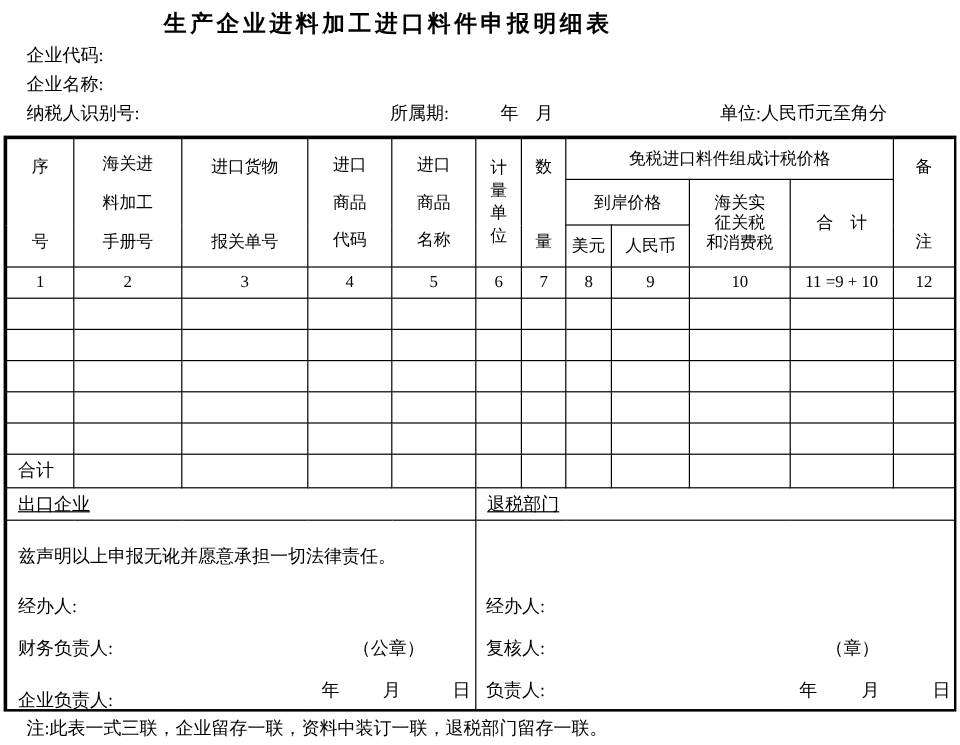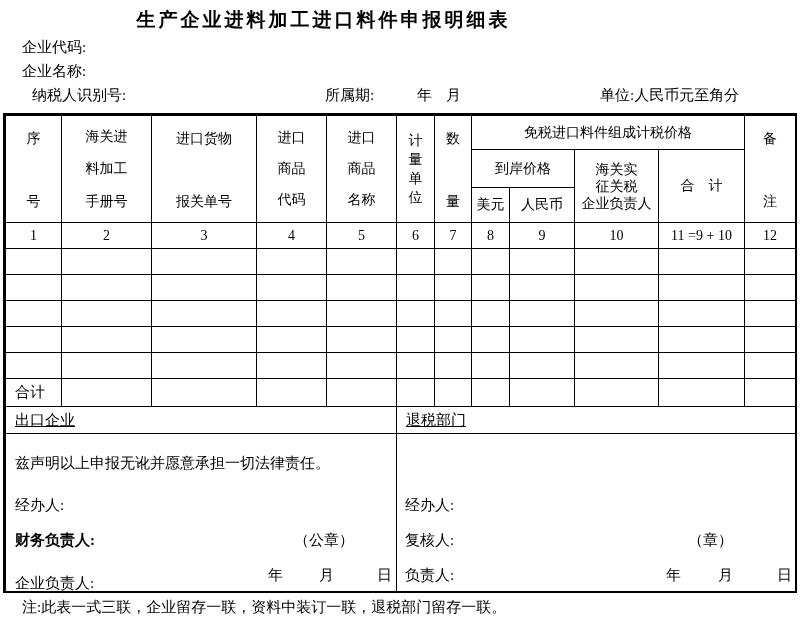--- a/index.html
+++ b/index.html
@@ -36,21 +36,21 @@
   .totrow td{font-size:15px;}
   .note{font-size:15px;white-space:nowrap;}
 </style>
 </head>
 <body>
 
 <div class="abs title">生产企业进料加工进口料件申报明细表</div>
 
 <div class="abs meta" style="left:22px;top:39px;">企业代码:</div>
 <div class="abs meta" style="left:22px;top:63px;">企业名称:</div>
-<div class="abs meta" style="left:22px;top:87px;margin-left:10px;">纳税人识别号:</div>
+<div class="abs meta" style="left:22px;top:87px;">纳税人识别号:</div>
 <div class="abs meta" style="left:325px;top:87px;">所属期:</div>
 <div class="abs meta" style="left:417px;top:87px;">年</div>
 <div class="abs meta" style="left:446px;top:87px;">月</div>
 <div class="abs meta" style="left:600px;top:87px;">单位:人民币元至角分</div>
 
 <div class="abs form">
 <table>
   <colgroup>
     <col style="width:56px">
         <col style="width:90px">
@@ -121,21 +121,21 @@
               <span>注</span>
             </div>
     </td>
   </tr>
   <tr class="rB">
     <td colspan="2">到岸价格</td>
     <td rowspan="2">
       <div class="h2">
               <span>海关实</span>
               <span>征关税</span>
-              <span>企业负责人</span>
+              <span>和消费税</span>
             </div>
     </td>
     <td rowspan="2">合　计</td>
   </tr>
   <tr class="rC">
     <td>美元</td>
     <td>人民币</td>
   </tr>
   <tr class="rn">
     <td>1</td>
@@ -236,21 +236,21 @@
           <td></td>
   </tr>
   <tr class="rs">
     <td colspan="5" class="left-cell">出口企业</td>
     <td colspan="7" class="left-cell">退税部门</td>
   </tr>
   <tr class="rd">
     <td colspan="5" class="decl-cell">
       <span class="decl-item" style="left:9px;top:20px;">兹声明以上申报无讹并愿意承担一切法律责任。</span>
       <span class="decl-item" style="left:9px;top:62px;">经办人:</span>
-      <span class="decl-item" style="left:9px;top:97px;font-weight:bold;">财务负责人:</span>
+      <span class="decl-item" style="left:9px;top:97px;">财务负责人:</span>
       <span class="decl-item" style="left:288px;top:97px;">（公章）</span>
       <span class="decl-item" style="left:9px;top:140px;">企业负责人:</span>
       <span class="decl-item" style="left:262px;top:132px;">年</span>
       <span class="decl-item" style="left:313px;top:132px;">月</span>
       <span class="decl-item" style="left:371px;top:132px;">日</span>
     </td>
     <td colspan="7" class="decl-cell">
       <span class="decl-item" style="left:8px;top:62px;">经办人:</span>
       <span class="decl-item" style="left:8px;top:97px;">复核人:</span>
       <span class="decl-item" style="left:291px;top:97px;">（章）</span>

